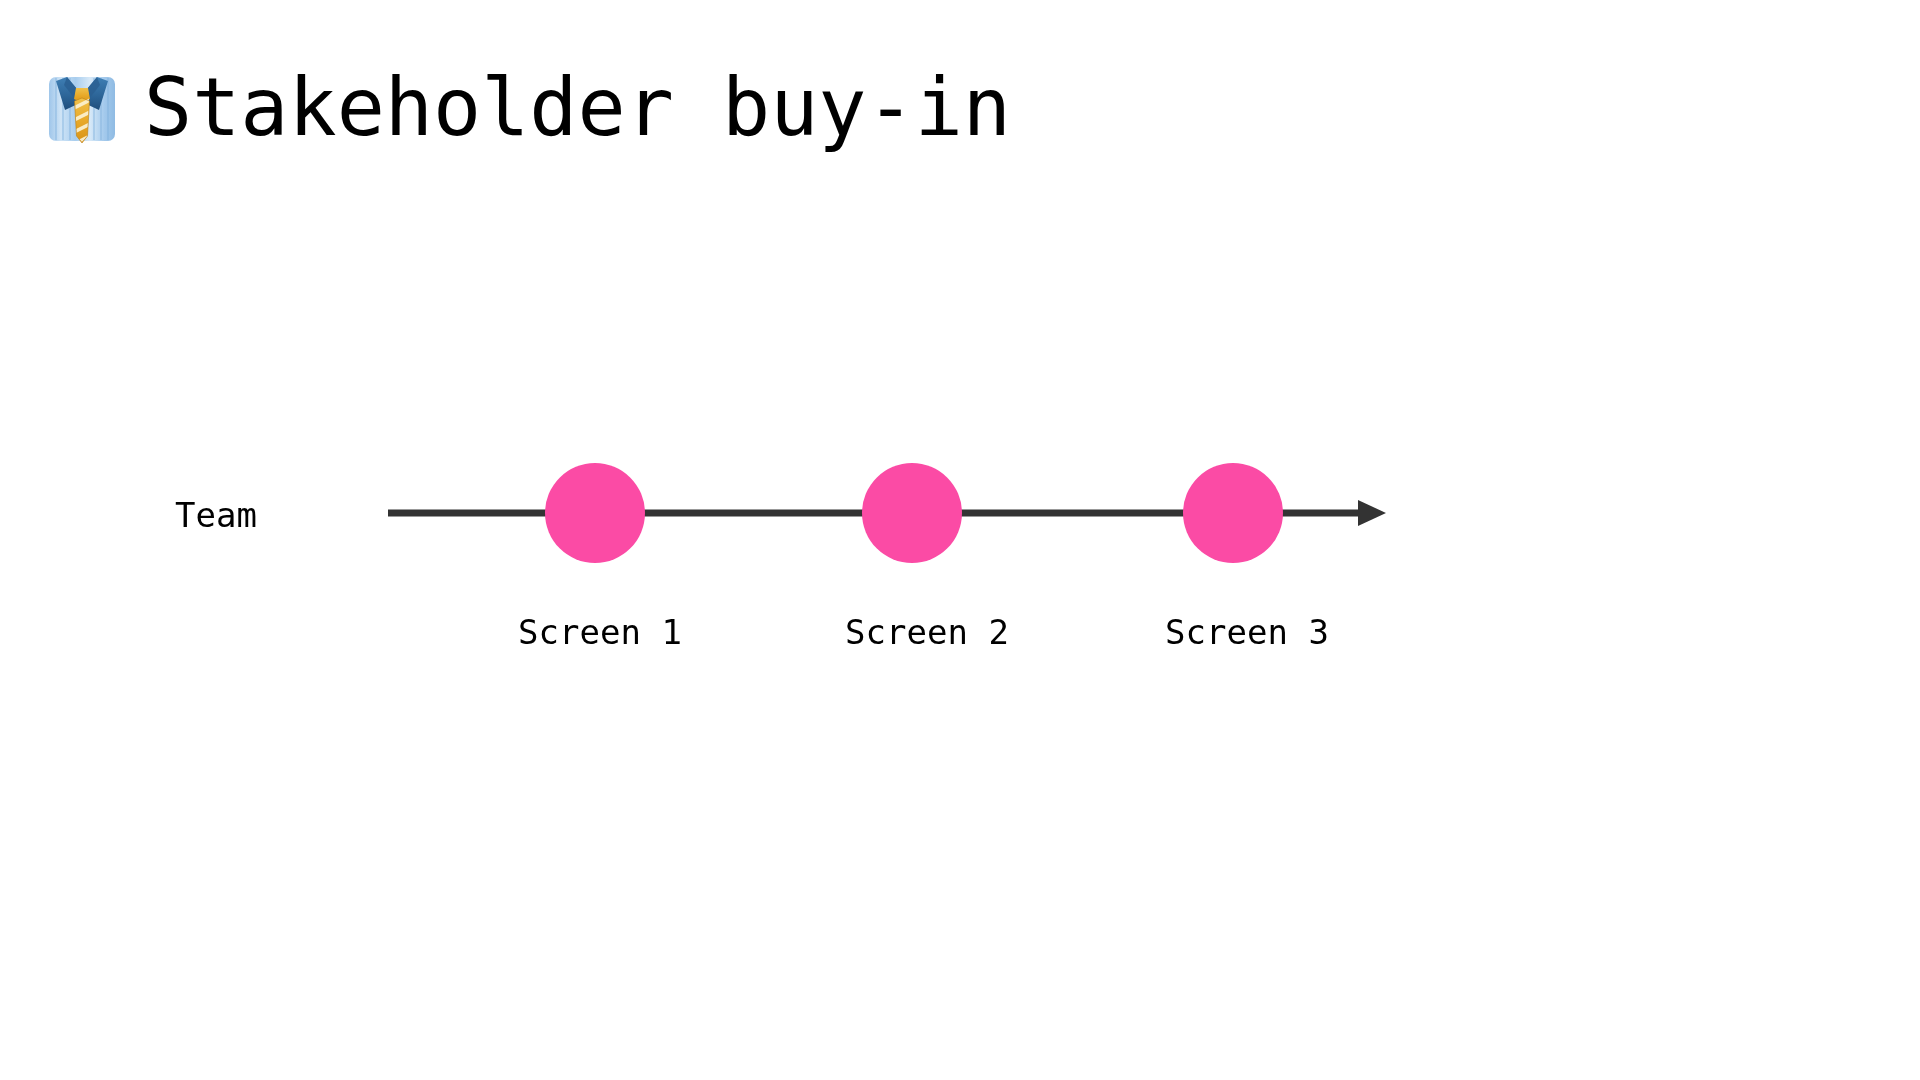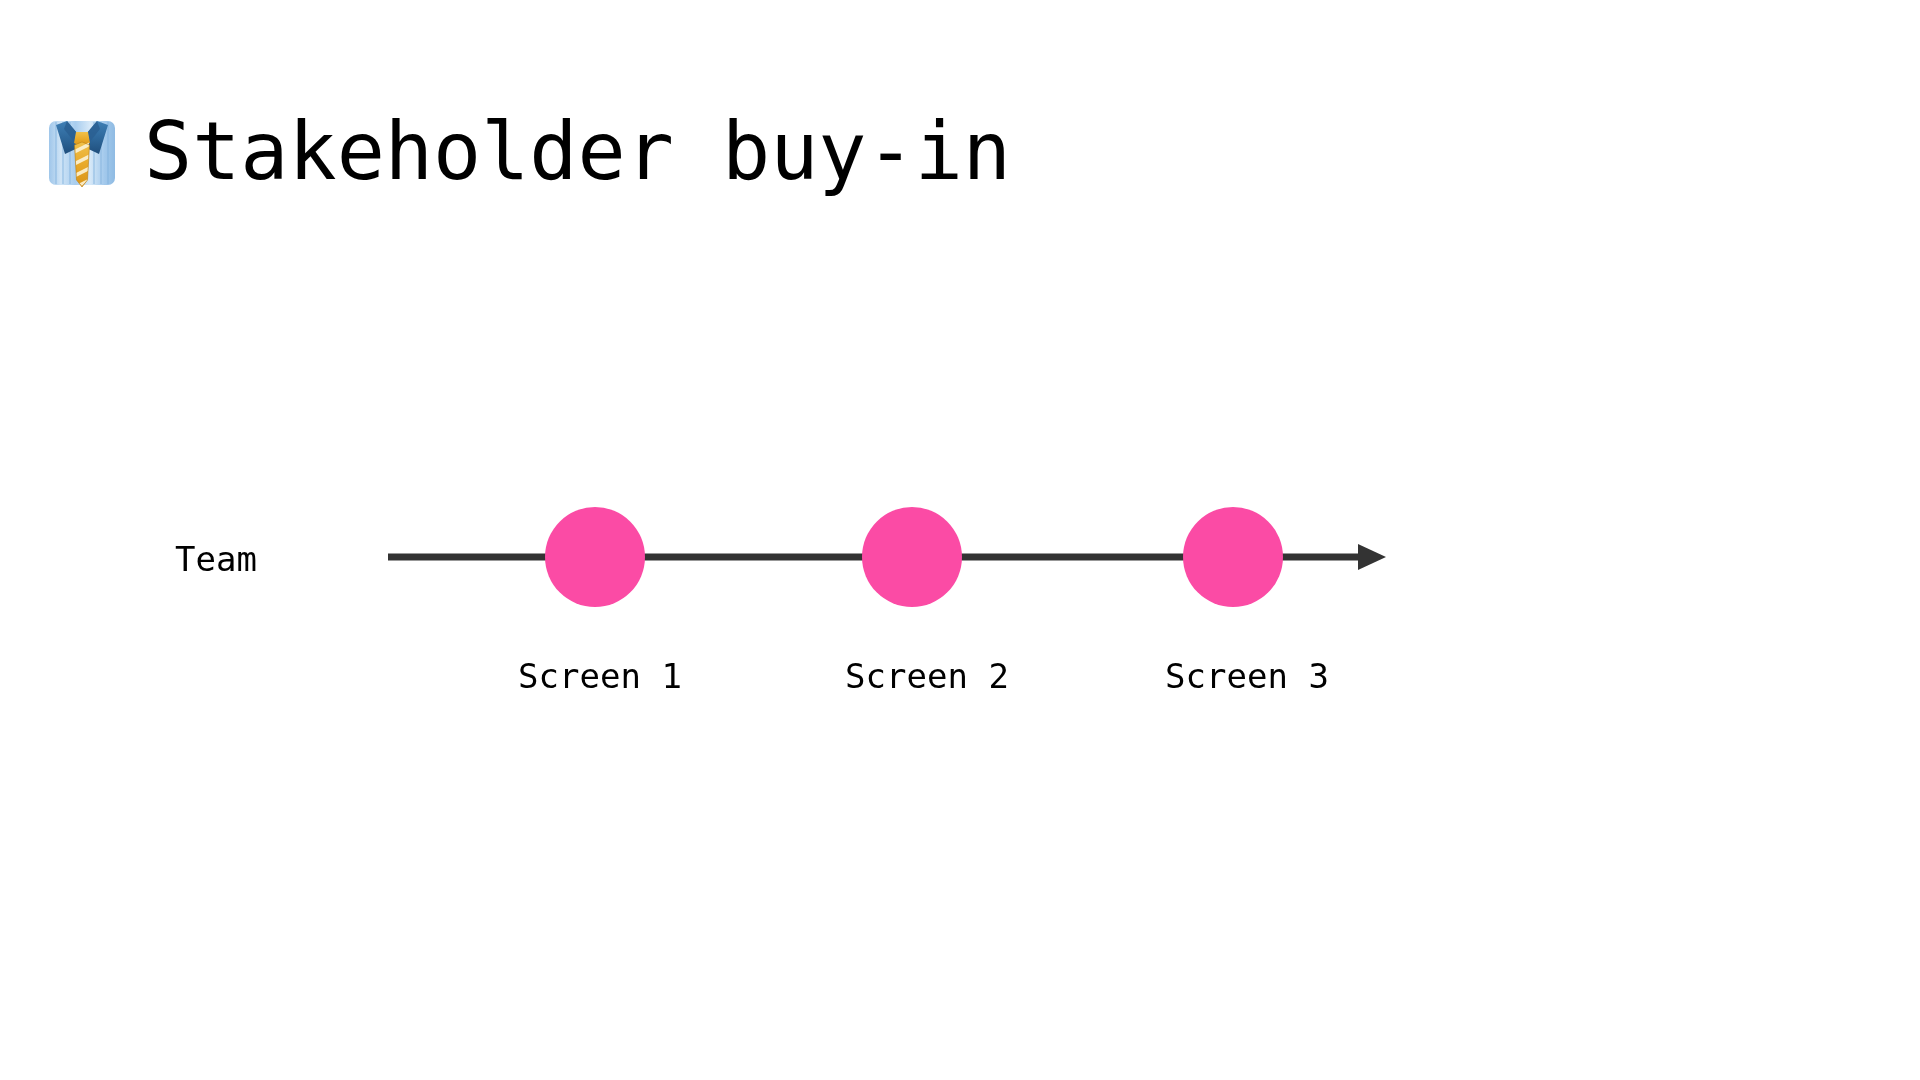--- a/index.html
+++ b/index.html
@@ -13,21 +13,20 @@
     font-family: "DejaVu Sans Mono", monospace;
     overflow: hidden;
     position: relative;
   }
 
   
   .slide {
     position: absolute;
     inset: 0;
     background: #ffffff;
-    margin-top: 44px;
   }
 
   
   .title-row {
     position: absolute;
     left: 42px;
     top: 58px;
     display: flex;
     align-items: center;
     gap: 22px;

